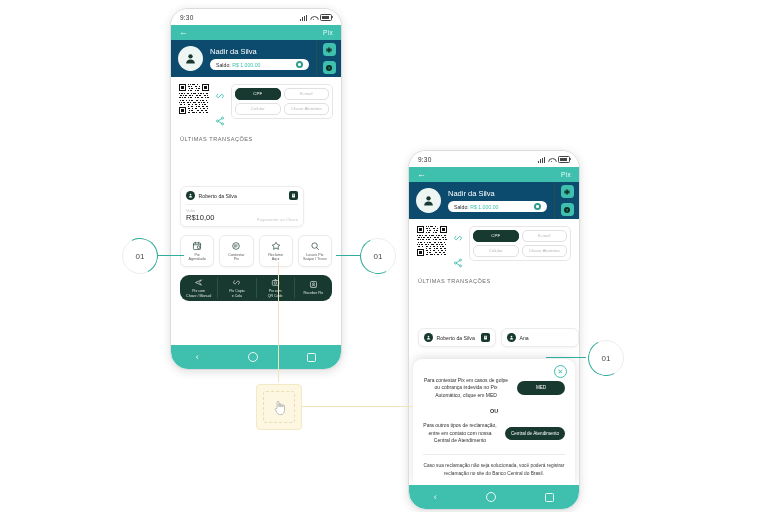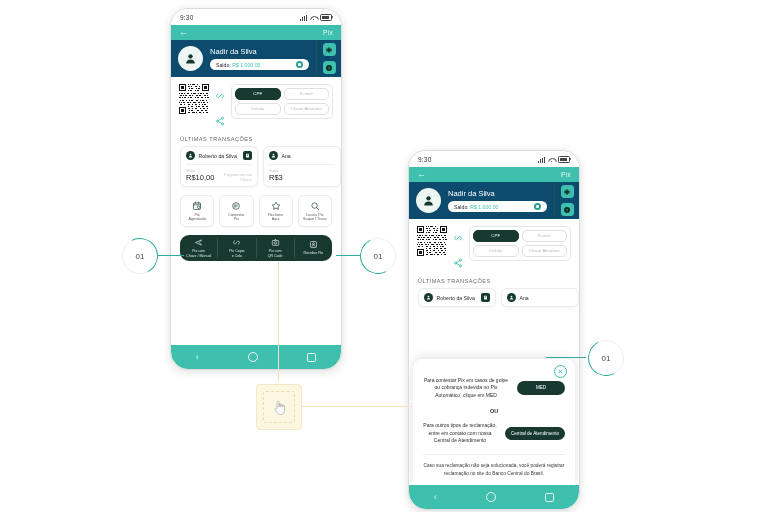--- a/index.html
+++ b/index.html
@@ -93,21 +93,21 @@
 
   .sect-title{
     font-size:5.6px;color:#6b6b6b;letter-spacing:.5px;
     padding:0 9px 4px;
   }
 
   
   .tx-row{display:flex;gap:5px;padding:0 0 0 9px;}
   .tx{
     background:#fff;border:1px solid #ececec;border-radius:6px;
-    padding:4px 5px;box-shadow:0 1px 3px rgba(0,0,0,.05);
+    padding:4px 5px;box-shadow:0 1px 3px rgba(0,0,0,.05);margin-top:40px;
   }
   .tx-head{display:flex;align-items:center;justify-content:space-between;gap:4px;}
   .tx-who{display:flex;align-items:center;gap:3.5px;min-width:0;}
   .dot-av{width:9px;height:9px;border-radius:50%;background:#17392f;display:flex;align-items:center;justify-content:center;flex:none;}
   .dot-av svg{width:5px;height:5px;fill:#fff;}
   .tx-name{font-size:5.2px;color:#2b2b2b;white-space:nowrap;}
   .recpt{width:9px;height:9px;border-radius:2px;background:#17392f;display:flex;align-items:center;justify-content:center;flex:none;}
   .recpt svg{width:5px;height:5px;fill:#fff;}
   .tx-div{height:1px;background:#efefef;margin:4px 0 3px;}
   .tx-foot{display:flex;align-items:flex-end;justify-content:space-between;gap:4px;}
@@ -342,40 +342,20 @@
         </div>
         <div class="tx-div"></div>
         <div class="tx-foot">
           <span>
             <div class="tx-lbl">Valor</div>
             <div class="tx-val">R$10,00</div>
           </span>
           <span class="tx-kind">Pagamento via Chave</span>
         </div>
       </div>
-      <div class="tx" style="width:112px;">
-        <div class="tx-head">
-          <span class="tx-who">
-            <span class="dot-av">
-              <svg viewBox="0 0 24 24">
-                  <circle cx="12" cy="8" r="4"></circle>
-                  <path d="M4 21c0-4.4 3.6-7 8-7s8 2.6 8 7z"></path>
-                </svg>
-            </span>
-            <span class="tx-name">Ana</span>
-          </span>
-        </div>
-        <div class="tx-div"></div>
-        <div class="tx-foot">
-          <span>
-            <div class="tx-lbl">Valor</div>
-            <div class="tx-val">R$3</div>
-          </span>
-        </div>
-      </div>
     </div>
 
     <div class="quick">
       <div class="qa">
         <svg viewBox="0 0 24 24">
             <rect x="3.5" y="4.5" width="17" height="16" rx="2"></rect>
             <path d="M3.5 9h17M8 3v3M16 3v3" stroke-linecap="round"></path>
             <circle cx="16" cy="15" r="3.2"></circle>
           </svg>
         <span>Pix<br>Agendado</span>

